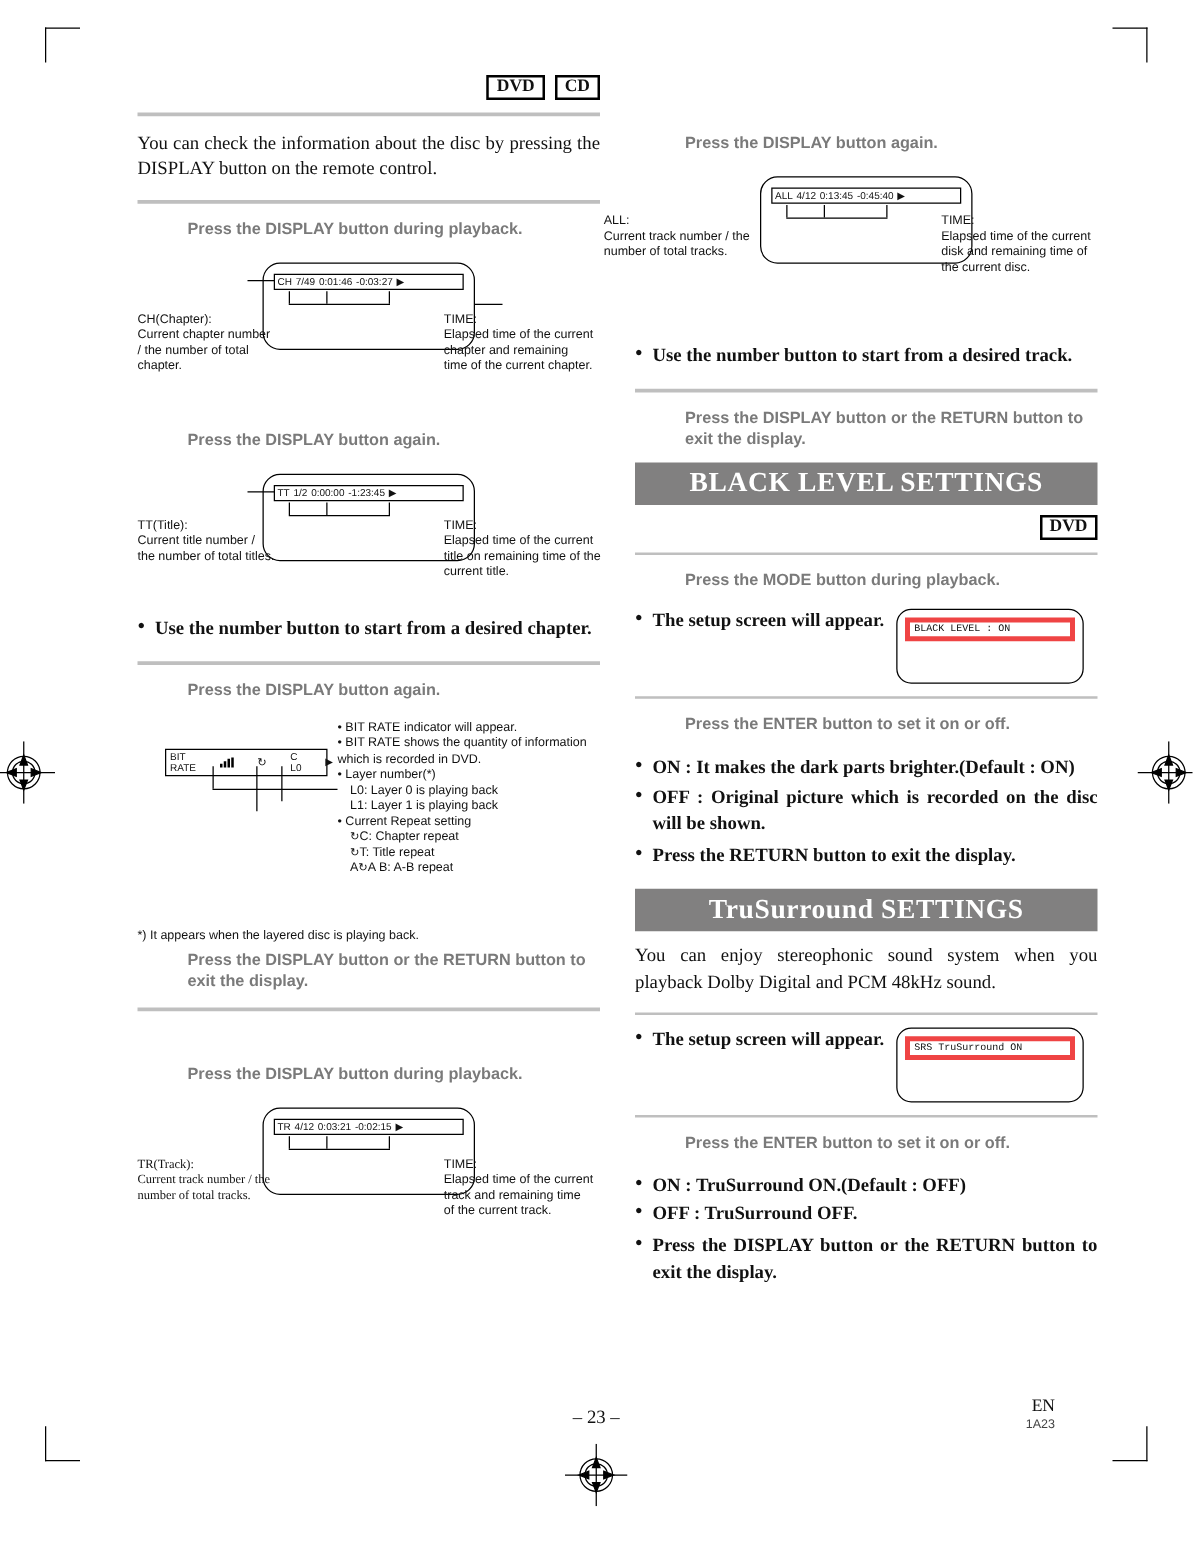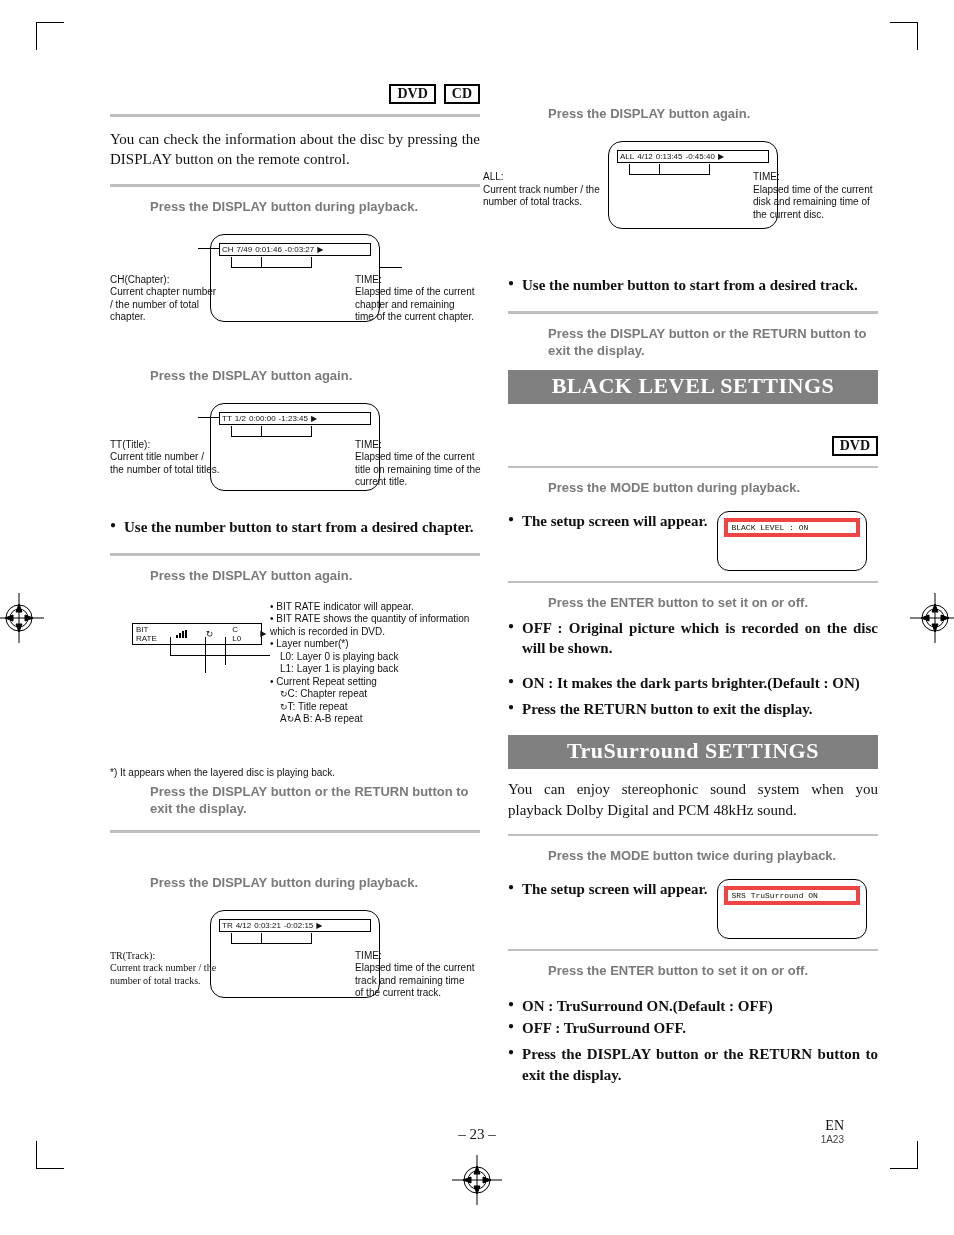--- a/index.html
+++ b/index.html
@@ -83,21 +83,20 @@
     margin: 2px 0 4px;
   }
   .badge {
     display:inline-block;
     border: 2px solid #000;
     font-weight: bold;
     font-size: 14px;
     padding: 0 6px;
     margin-left: 4px;
     font-family: "Times New Roman", serif;
-    margin-top: 24px;
   }
 
   .gray-rule {
     border: none;
     border-top: 3px solid var(--rule-gray);
     margin: 6px 0 8px;
   }
   .gray-rule.thin { border-top-width: 2px; }
 
   .body-text {
@@ -150,21 +149,21 @@
     position: relative;
     margin: 6px 0 10px;
     height: 120px;
   }
   .osd-wrap.short { height: 100px; }
   .tv {
     position: absolute;
     left: 100px;
     top: 0;
     width: 170px;
-    height: 88px;
+    height: 70px;
     border: 1px solid #000;
     border-radius: 14px;
     background:#fff;
   }
   .osd-bar {
     position: absolute;
     top: 8px; left: 8px; right: 8px;
     border: 1px solid #000;
     font-family: Arial, Helvetica, sans-serif;
     font-size: 8px;
@@ -539,39 +538,35 @@
           <div class="mini-bar">BLACK LEVEL : ON</div>
         </div>
       </div>
 
       <hr class="gray-rule thin">
       <div class="step">
         <div class="num">2</div>
         <div class="txt">Press the ENTER button to set it on or off.</div>
       </div>
 
+      <ul class="bullets">
+        <li>ON : It makes the dark parts brighter.(Default : ON)</li>
+      </ul>
       <ul class="bullets nobullet" style="margin-top:-6px;">
         <li>OFF : Original picture which is recorded on the disc will be shown.</li>
-      </ul>
-      <ul class="bullets">
-        <li>ON : It makes the dark parts brighter.(Default : ON)</li>
       </ul>
       <ul class="bullets" style="margin-top:-4px;">
         <li>Press the RETURN button to exit the display.</li>
       </ul>
 
       <div class="section-hdr" style="margin-top:6px;">TruSurround SETTINGS</div>
 
       <p class="body-text">You can enjoy stereophonic sound system when you playback Dolby Digital and PCM 48kHz sound.</p>
       <hr class="gray-rule thin">
 
-      <div class="step">
-        <div class="num">1</div>
-        <div class="txt">Press the MODE button twice during playback.</div>
-      </div>
 
       <div class="setup-row">
         <ul class="bullets" style="margin:0;">
           <li>The setup screen will appear.</li>
         </ul>
         <div class="mini-tv">
           <div class="mini-bar">SRS TruSurround ON</div>
         </div>
       </div>
 

